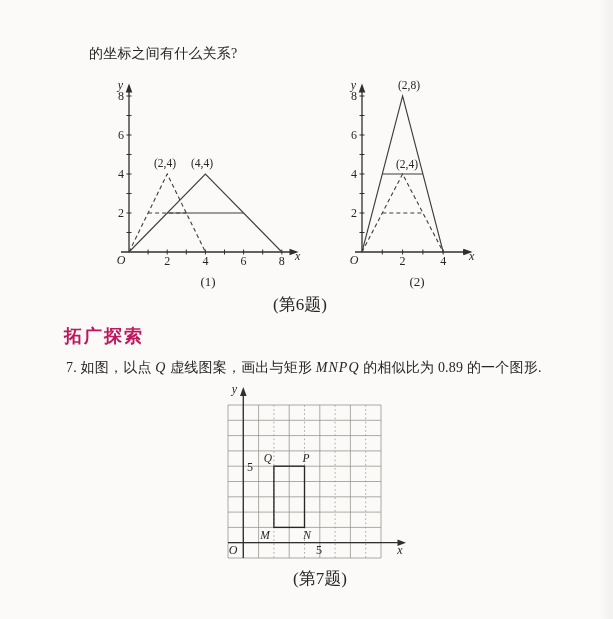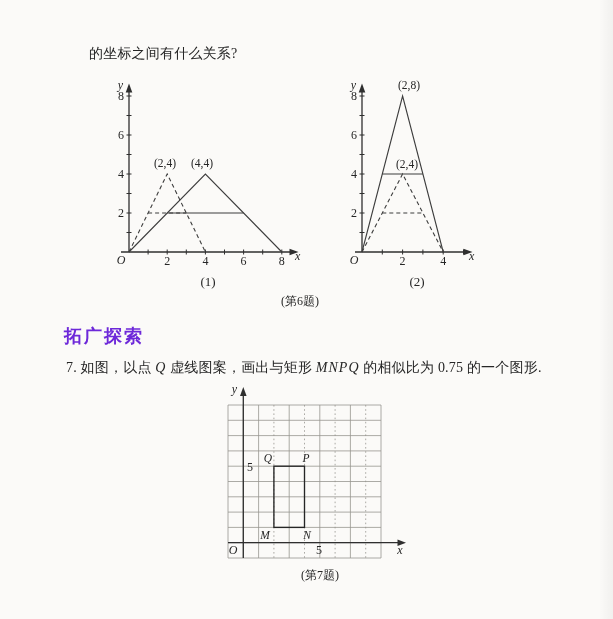--- a/index.html
+++ b/index.html
@@ -16,24 +16,24 @@
     background:linear-gradient(to right, rgba(0,0,0,0), rgba(0,0,0,0.04));
     pointer-events:none;
   }
   .txt { position:absolute; font-size:14px; white-space:nowrap; letter-spacing:0.2px; }
   .p6l1 { left:67px; top:18px; }
   .p6l2 { left:89px; top:45px; }
   .p7   { left:66px; top:359px; }
   .heading {
     position:absolute; left:64px; top:324px;
     font-family:"Liberation Sans","DejaVu Sans",sans-serif;
-    font-weight:700; font-size:18px; letter-spacing:2px; color:#6d28d9;
+    font-weight:700; font-size:18px; letter-spacing:2px; color:#be185d;
     white-space:nowrap;
   }
-  .caption { position:absolute; font-size:12px; text-align:center; white-space:nowrap; }
+  .caption { position:absolute; font-size:17px; text-align:center; white-space:nowrap; }
   .cap6 { left:195px; top:293px; width:210px; }
   .cap7 { left:222px; top:567px; width:196px;font-family:Liberation Serif, serif; }
   .mv { font-style:italic; font-family:"Liberation Serif","DejaVu Serif",serif; letter-spacing:1px; }
   svg { position:absolute; overflow:visible; }
   #fig1 { left:80px;  top:76px;  }
   #fig2 { left:338px; top:76px;  }
   #fig3 { left:222px; top:383px; }
   .axis  { stroke:#2f2f2f; stroke-width:1.3; fill:none; }
   .ah    { fill:#2f2f2f; stroke:none; }
   .solidA  { stroke:#3d3d3d; stroke-width:1.1; fill:none; }
@@ -135,21 +135,21 @@
     <text class="lbl pk" x="69" y="92" text-anchor="middle">(2,4)</text>
     <text class="lbl figcap" x="79" y="210" text-anchor="middle">(2)</text>
   </svg>
 
   <div class="caption cap6">(第6题)</div>
 
   <div class="heading">拓广探索</div>
 
   <div class="txt p7">
     <span>7.</span>
-    <span>如图，以点 </span><i class="mv">Q</i><span> 虚线图案，画出与矩形 </span><i class="mv">MNPQ</i><span> 的相似比为 0.75 的一个图形.</span>
+    <span>如图，以点 </span><i class="mv">Q</i><span> 虚线图案，画出与矩形 </span><i class="mv">MNPQ</i><span> 的相似比为 0.89 的一个图形.</span>
   </div>
 
   <svg id="fig3" width="196" height="186" viewBox="0 0 196 186">
     <g>
         <line x1="6.0" x2="6.0" y1="22" y2="175.0" stroke="#97958f" stroke-width="0.8"></line>
         <line x1="21.3" x2="21.3" y1="22" y2="175.0" stroke="#97958f" stroke-width="0.8"></line>
         <line x1="36.6" x2="36.6" y1="22" y2="175.0" stroke="#97958f" stroke-width="0.8"></line>
         <line x1="51.9" x2="51.9" y1="22" y2="175.0" stroke="#97958f" stroke-width="0.8" stroke-dasharray="1.6 2.6"></line>
         <line x1="67.2" x2="67.2" y1="22" y2="175.0" stroke="#97958f" stroke-width="0.8"></line>
         <line x1="82.5" x2="82.5" y1="22" y2="175.0" stroke="#97958f" stroke-width="0.8" stroke-dasharray="1.6 2.6"></line>

